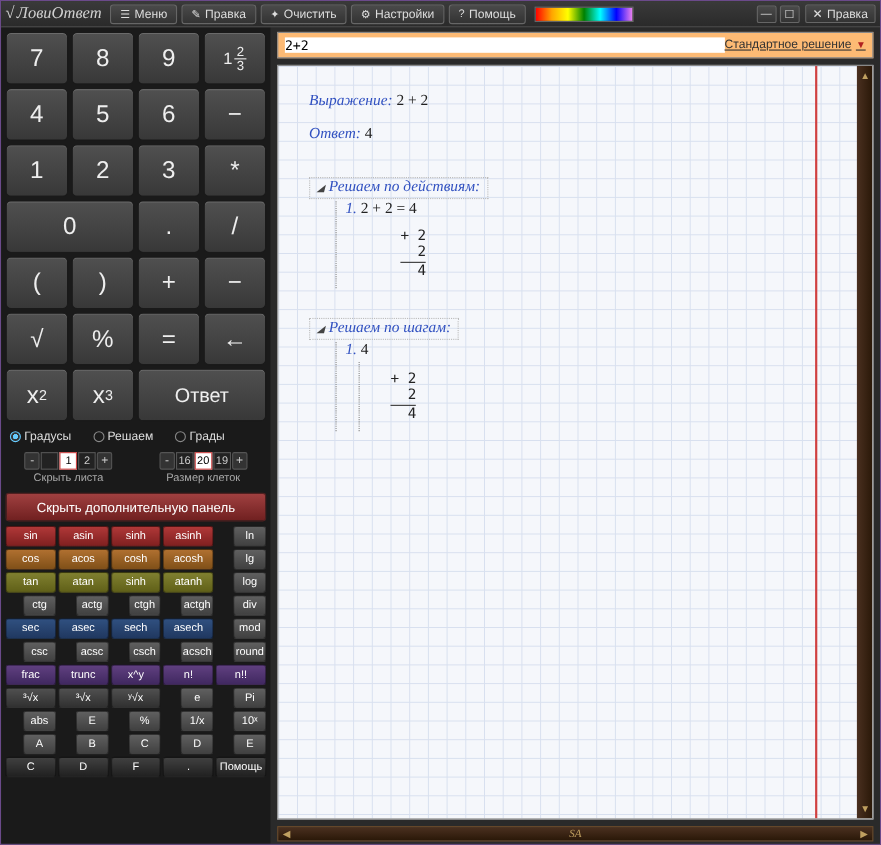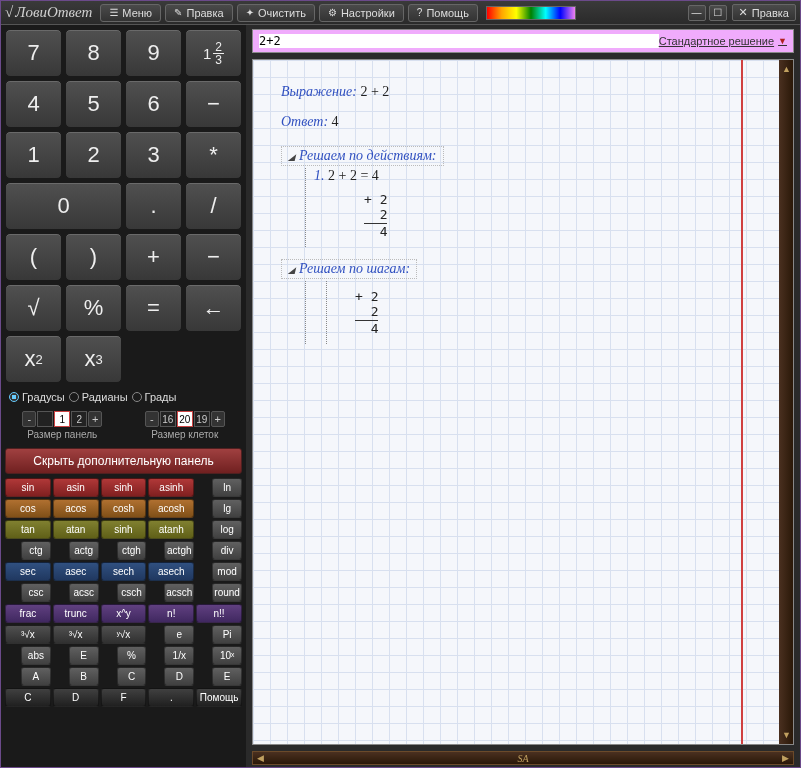--- a/index.html
+++ b/index.html
@@ -92,21 +92,21 @@
   box-shadow: inset 0 1px 0 rgba(255,255,255,0.15);
 }
 .key.wide { grid-column: span 2; }
 .key.frac { font-size: 15px; display:flex; align-items:center; gap:2px; }
 .key .fraction { display:inline-flex; flex-direction:column; font-size:12px; line-height:1; }
 .key .fraction .top { border-bottom:1px solid #eee; padding:0 2px;}
 .key .fraction .bot { padding:0 2px;}
 .key.sup { font-size: 22px; }
 .key.sup sup { font-size: 13px; }
 .anglemode {
-  display: flex; gap: 4px; padding: 6px 4px 4px;
+  display: flex; gap: 20px; padding: 6px 4px 4px;
   color: #ddd; font-size: 11px;
   align-items: flex-start;
 }
 .anglemode label { display: flex; align-items: center; gap: 3px; cursor: pointer; }
 .radio { width: 10px; height: 10px; border-radius: 50%; border: 1px solid #888; display: inline-block; }
 .radio.sel { background: radial-gradient(circle, #6cf 40%, #333 45%); border-color:#6cf;}
 .spinrow { display: flex; gap: 12px; padding: 2px 2px 4px; }
 .spingroup { flex: 1; display: flex; flex-direction: column; align-items: center; gap: 2px; }
 .spinctrl { display: flex; gap: 1px; align-items: center; }
 .spinbtn { width: 14px; height: 16px; background:#333; border:1px solid #555; color:#ccc; font-size:11px; display:flex;align-items:center;justify-content:center; cursor:pointer; border-radius:2px;}
@@ -145,21 +145,21 @@
 .fkey.dgrey { background: linear-gradient(to bottom, #505050, #303030); }
 .fkey.black { background: linear-gradient(to bottom, #404040, #202020); }
 .right {
   flex: 1;
   display: flex;
   flex-direction: column;
   background: #2a2a2a;
 }
 .inputbar {
   height: 24px;
-  background: #f0abfc;
+  background: #fdba74;
   border: 1px solid #888;
   margin: 4px 6px 0;
   display: flex;
   align-items: center;
   padding: 0 6px;
 }
 .inputbar input { flex: 1; border: none; outline: none; font-size: 12px; font-family: monospace; }
 .solselect { color: #333; font-size: 11px; text-decoration: underline; display:flex; align-items:center; gap:4px; cursor:pointer;}
 .solselect .tri { color:#b02020; font-size:9px;}
 .paper {
@@ -176,21 +176,21 @@
 }
 .margin-line { position: absolute; top:0; bottom:0; right: 50px; width: 2px; background: #d04040; }
 .solution {
   padding: 20px 28px;
   font-family: "Times New Roman", serif;
   font-size: 14px;
   color: #222;
 }
 .solution .lbl { color: #3050c0; font-style: italic; margin-top: 42px; }
 .solution .row { margin: 4px 0; }
-.section-head { color: #3050c0; font-style: italic; margin-top: 12px; border:1px dotted #bbb; display:inline-block; padding:1px 6px; }
+.section-head { color: #3050c0; font-style: italic; margin-top: 27px; border:1px dotted #bbb; display:inline-block; padding:1px 6px; }
 .section-head .tri2 { color:#444; font-size:9px; margin-right:4px;}
 .stepnum { color:#3050c0; font-style: italic; }
 .indent1 { margin-left: 24px; border-left:1px dotted #888; padding-left:8px; margin-top:2px;}
 .indent2 { margin-left: 44px; border-left:1px dotted #888; padding-left:8px; margin-top:2px;}
 .colcalc {
   margin: 8px 0 8px 50px;
   font-family: monospace;
   font-size: 13px;
   display: inline-block;
 }
@@ -276,47 +276,48 @@
       <div class="key">(</div>
       <div class="key">)</div>
       <div class="key">+</div>
       <div class="key">−</div>
       <div class="key">√</div>
       <div class="key">%</div>
       <div class="key">=</div>
       <div class="key">←</div>
       <div class="key sup">x<sup>2</sup></div>
       <div class="key sup">x<sup>3</sup></div>
+      <div class="key wide" style="font-size:18px">Ответ</div>
     </div>
 
     <div class="anglemode">
       <label>
           <span class="radio sel"></span>
           <span>Градусы</span>
         </label>
       <label>
           <span class="radio"></span>
-          <span>Радианы</span>
+          <span>Решаем</span>
         </label>
       <label>
           <span class="radio"></span>
           <span>Грады</span>
         </label>
     </div>
 
     <div class="spinrow">
       <div class="spingroup">
         <div class="spinctrl">
           <div class="spinbtn">-</div>
           <div class="spinval"></div>
           <div class="spinval sel">1</div>
           <div class="spinval">2</div>
           <div class="spinbtn">+</div>
         </div>
-        <div class="spinlabel">Размер панель</div>
+        <div class="spinlabel">Скрыть листа</div>
       </div>
       <div class="spingroup">
         <div class="spinctrl">
           <div class="spinbtn">-</div>
           <div class="spinval">16</div>
           <div class="spinval sel">20</div>
           <div class="spinval">19</div>
           <div class="spinbtn">+</div>
         </div>
         <div class="spinlabel">Размер клеток</div>
@@ -407,20 +408,21 @@
           <div><span class="stepnum">1.</span> <span>2 + 2 = 4</span></div>
           <div class="colcalc">
             <div class="r"><span>+</span> <span>2</span></div>
             <div class="r">  <span>2</span></div>
             <div class="r line">  <span>4</span></div>
           </div>
         </div>
 
         <div class="section-head"><span class="tri2">◢</span><span>Решаем по шагам:</span></div>
         <div class="indent1">
+          <div><span class="stepnum">1.</span> <span>4</span></div>
           <div class="indent2" style="margin-left:12px">
             <div class="colcalc" style="margin-left:20px">
               <div class="r"><span>+</span> <span>2</span></div>
               <div class="r">  <span>2</span></div>
               <div class="r line">  <span>4</span></div>
             </div>
           </div>
         </div>
       </div>
     </div>

